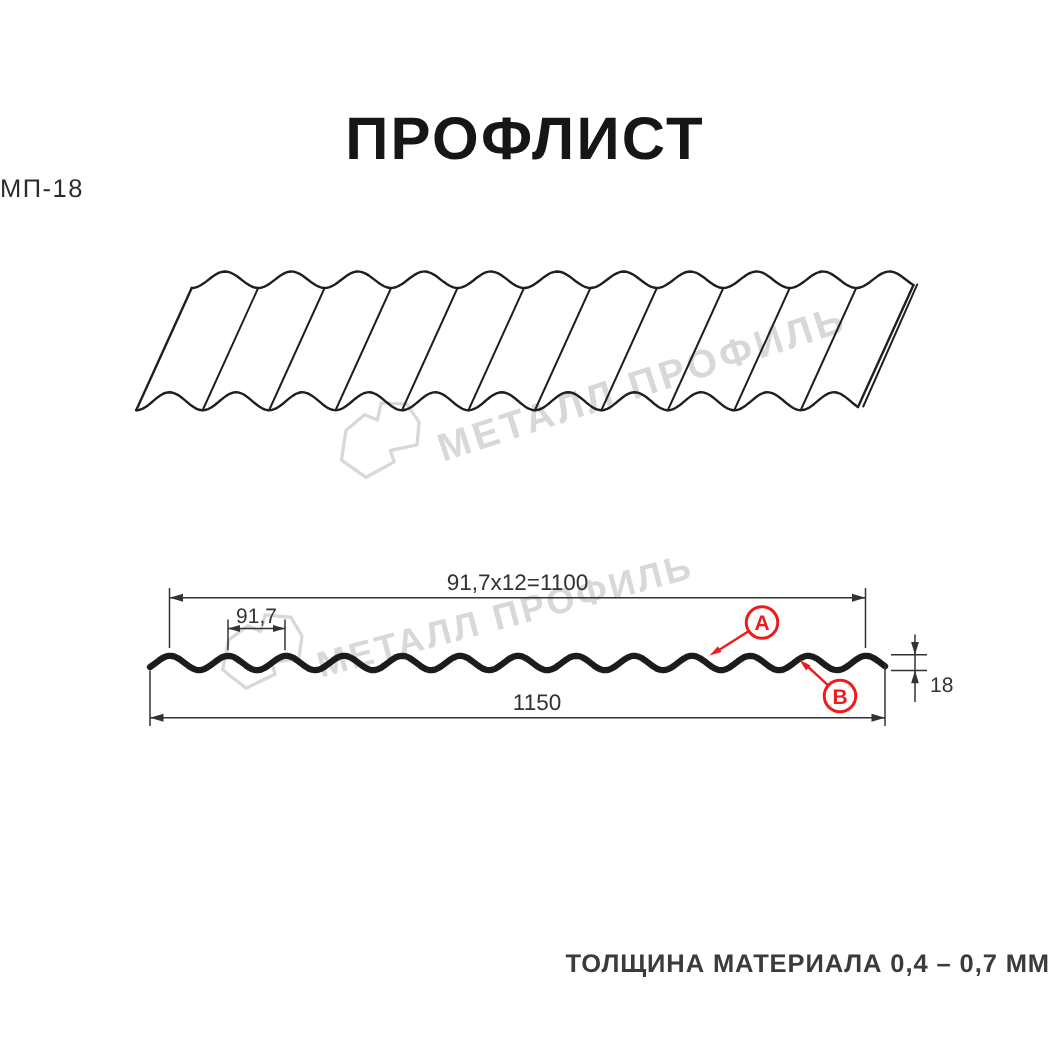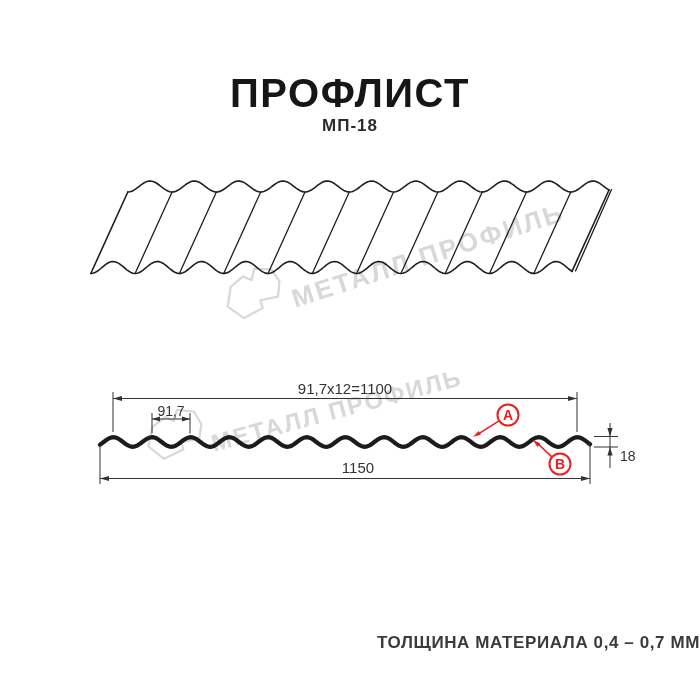--- a/index.html
+++ b/index.html
@@ -10,22 +10,22 @@
     --accent:#ee1d1d;
     --wm:#d8d8d8;
     --ink:#1f1f1f;
     --dim:#3a3a3a;
   }
   .page-title{
     position:absolute;top:55px;left:0;width:100%;text-align:center;
     font-size:40px;font-weight:800;letter-spacing:1.5px;color:#161616;
   }
   .model-subtitle{
-    position:absolute;top:100px;left:0;width:100%;text-align:center;
-    font-size:17px;font-weight:700;letter-spacing:1px;color:#2b2b2b;
+    position:absolute;top:100px;left:0;width:100%;text-align:left;
+    font-size:17px;font-weight:400;letter-spacing:1px;color:#2b2b2b;
   }
   .thickness-note{
     position:absolute;top:617px;left:0;width:100%;text-align:right;
     font-size:17px;font-weight:700;letter-spacing:.6px;color:#3b3b3b;
   }
   svg.scene{position:absolute;left:0;top:0;}
   .sheet-line{stroke:var(--ink);stroke-width:1.6;fill:none;stroke-linecap:round;stroke-linejoin:round;}
   .profile-line{stroke:#1c1c1c;stroke-width:4.2;fill:none;stroke-linecap:round;stroke-linejoin:round;}
   .dim-line{stroke:var(--dim);stroke-width:1;fill:none;}
   .dim-arrow{fill:var(--dim);stroke:none;}

